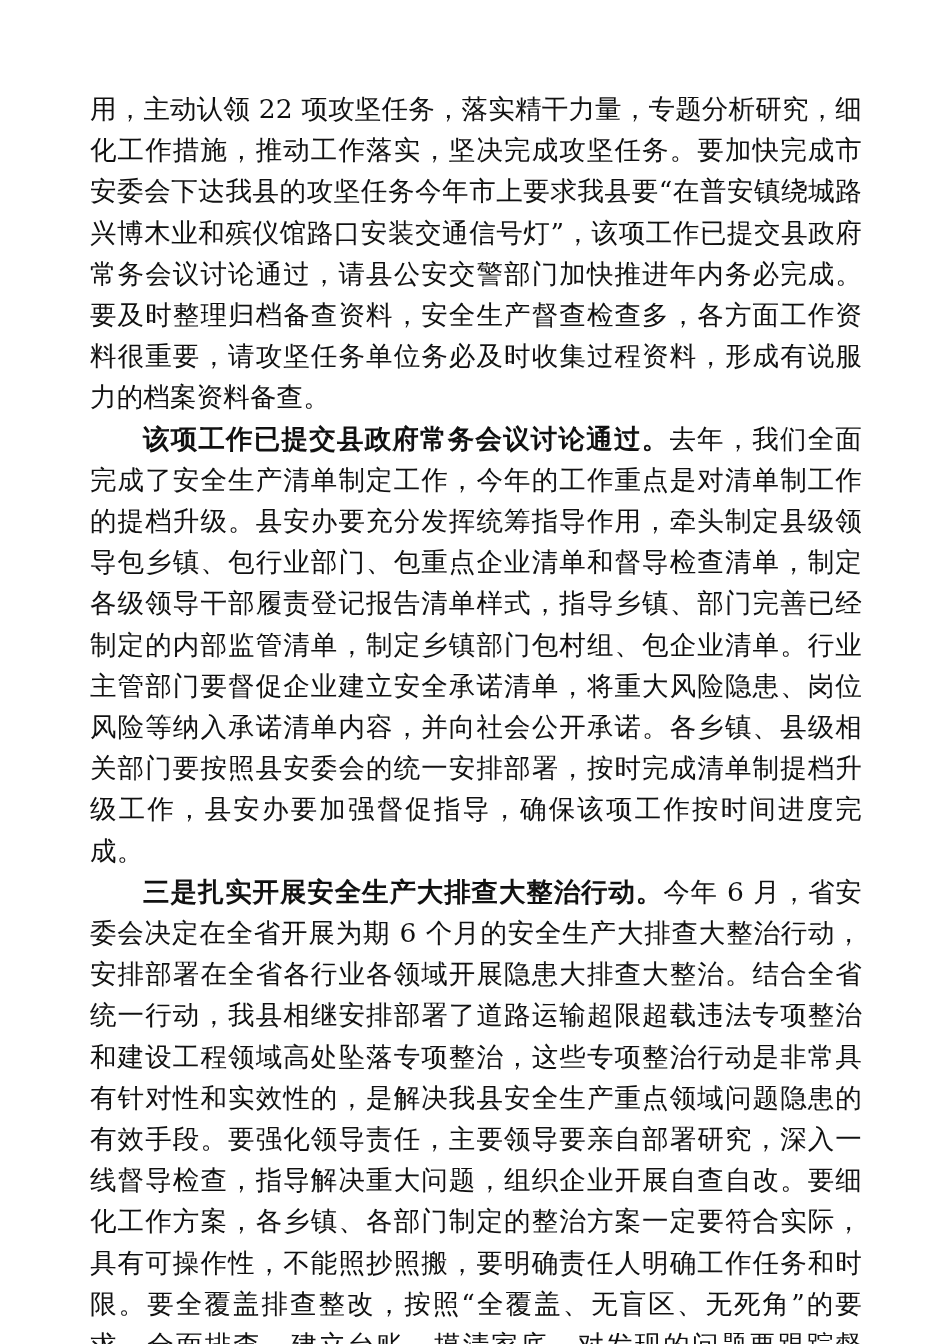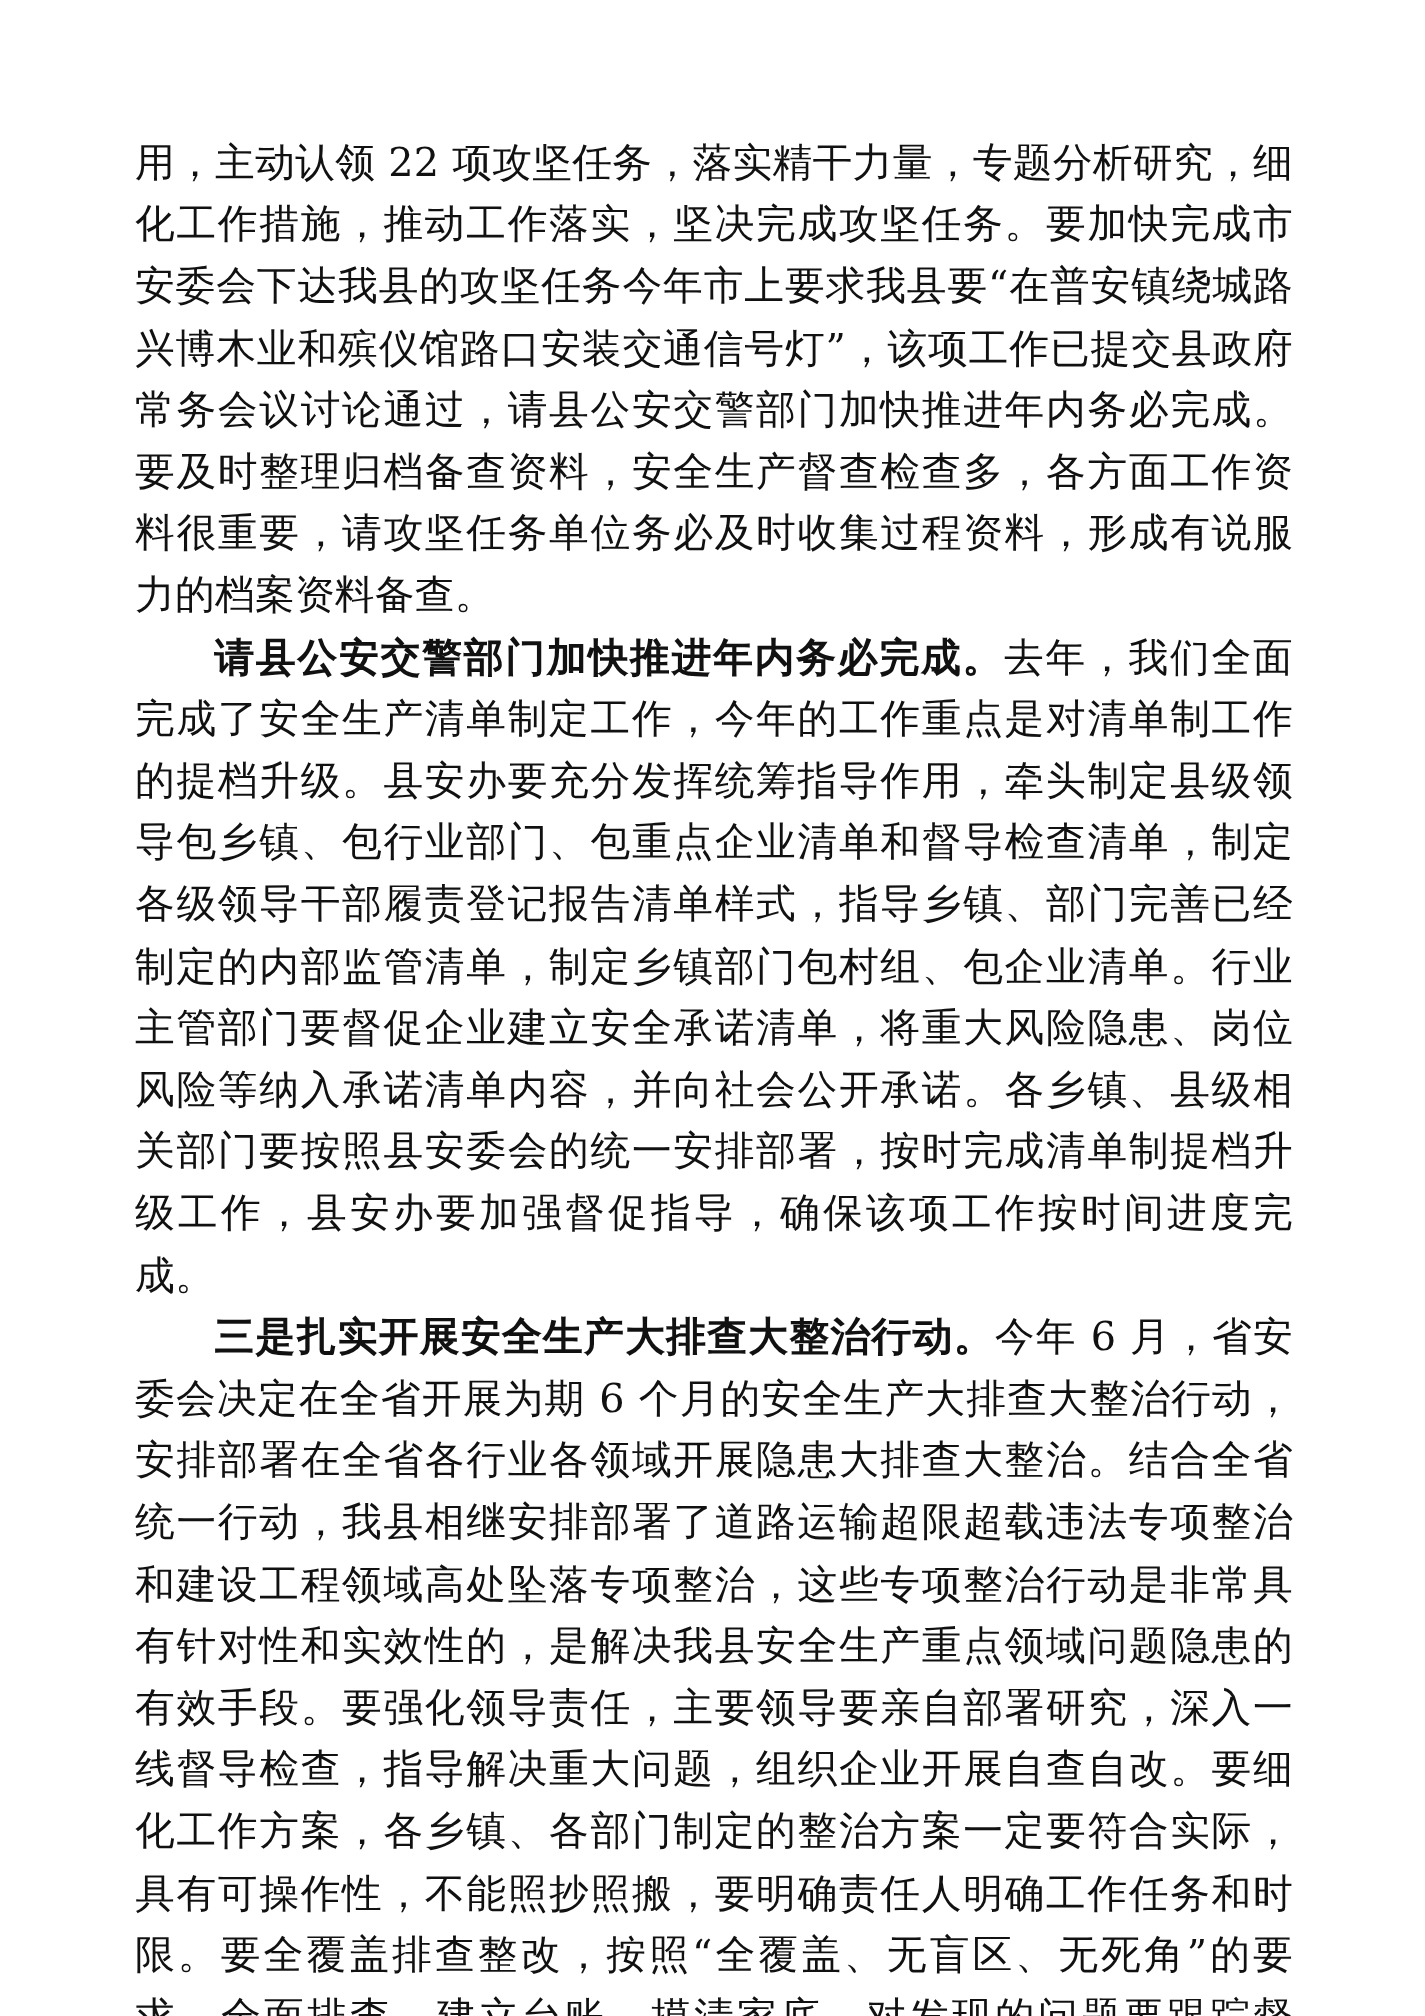--- a/index.html
+++ b/index.html
@@ -50,16 +50,16 @@
     letter-spacing: 0.2px;
   }
 </style>
 </head>
 <body>
 
 <div id="page">
   <div id="text-column">
 
   <p class="para noindent"><span>用，主动认领 22 项攻坚任务，落实精干力量，专题分析研究，细化工作措施，推动工作落实，坚决完成攻坚任务。要加快完成市安委会下达我县的攻坚任务今年市上要求我县要“在普安镇绕城路兴博木业和殡仪馆路口安装交通信号灯”，该项工作已提交县政府常务会议讨论通过，请县公安交警部门加快推进年内务必完成。要及时整理归档备查资料，安全生产督查检查多，各方面工作资料很重要，请攻坚任务单位务必及时收集过程资料，形成有说服力的档案资料备查。</span></p>
-      <p class="para indent"><span class="bold">请县公安交警部门加快推进年内务必完成。</span><span>去年，我们全面完成了安全生产清单制定工作，今年的工作重点是对清单制工作的提档升级。县安办要充分发挥统筹指导作用，牵头制定县级领导包乡镇、包行业部门、包重点企业清单和督导检查清单，制定各级领导干部履责登记报告清单样式，指导乡镇、部门完善已经制定的内部监管清单，制定乡镇部门包村组、包企业清单。行业主管部门要督促企业建立安全承诺清单，将重大风险隐患、岗位风险等纳入承诺清单内容，并向社会公开承诺。各乡镇、县级相关部门要按照县安委会的统一安排部署，按时完成清单制提档升级工作，县安办要加强督促指导，确保该项工作按时间进度完成。</span></p>
+      <p class="para indent"><span class="bold">该项工作已提交县政府常务会议讨论通过。</span><span>去年，我们全面完成了安全生产清单制定工作，今年的工作重点是对清单制工作的提档升级。县安办要充分发挥统筹指导作用，牵头制定县级领导包乡镇、包行业部门、包重点企业清单和督导检查清单，制定各级领导干部履责登记报告清单样式，指导乡镇、部门完善已经制定的内部监管清单，制定乡镇部门包村组、包企业清单。行业主管部门要督促企业建立安全承诺清单，将重大风险隐患、岗位风险等纳入承诺清单内容，并向社会公开承诺。各乡镇、县级相关部门要按照县安委会的统一安排部署，按时完成清单制提档升级工作，县安办要加强督促指导，确保该项工作按时间进度完成。</span></p>
       <p class="para indent"><span class="bold">三是扎实开展安全生产大排查大整治行动。</span><span>今年 6 月，省安委会决定在全省开展为期 6 个月的安全生产大排查大整治行动，安排部署在全省各行业各领域开展隐患大排查大整治。结合全省统一行动，我县相继安排部署了道路运输超限超载违法专项整治和建设工程领域高处坠落专项整治，这些专项整治行动是非常具有针对性和实效性的，是解决我县安全生产重点领域问题隐患的有效手段。要强化领导责任，主要领导要亲自部署研究，深入一线督导检查，指导解决重大问题，组织企业开展自查自改。要细化工作方案，各乡镇、各部门制定的整治方案一定要符合实际，具有可操作性，不能照抄照搬，要明确责任人明确工作任务和时限。要全覆盖排查整改，按照“全覆盖、无盲区、无死角”的要求，全面排查、建立台账、摸清家底，对发现的问题要跟踪督办，按照隐患整改“五落实”的要求，整改到位。</span></p>
     </div>
 </div>
 
 </body></html>

